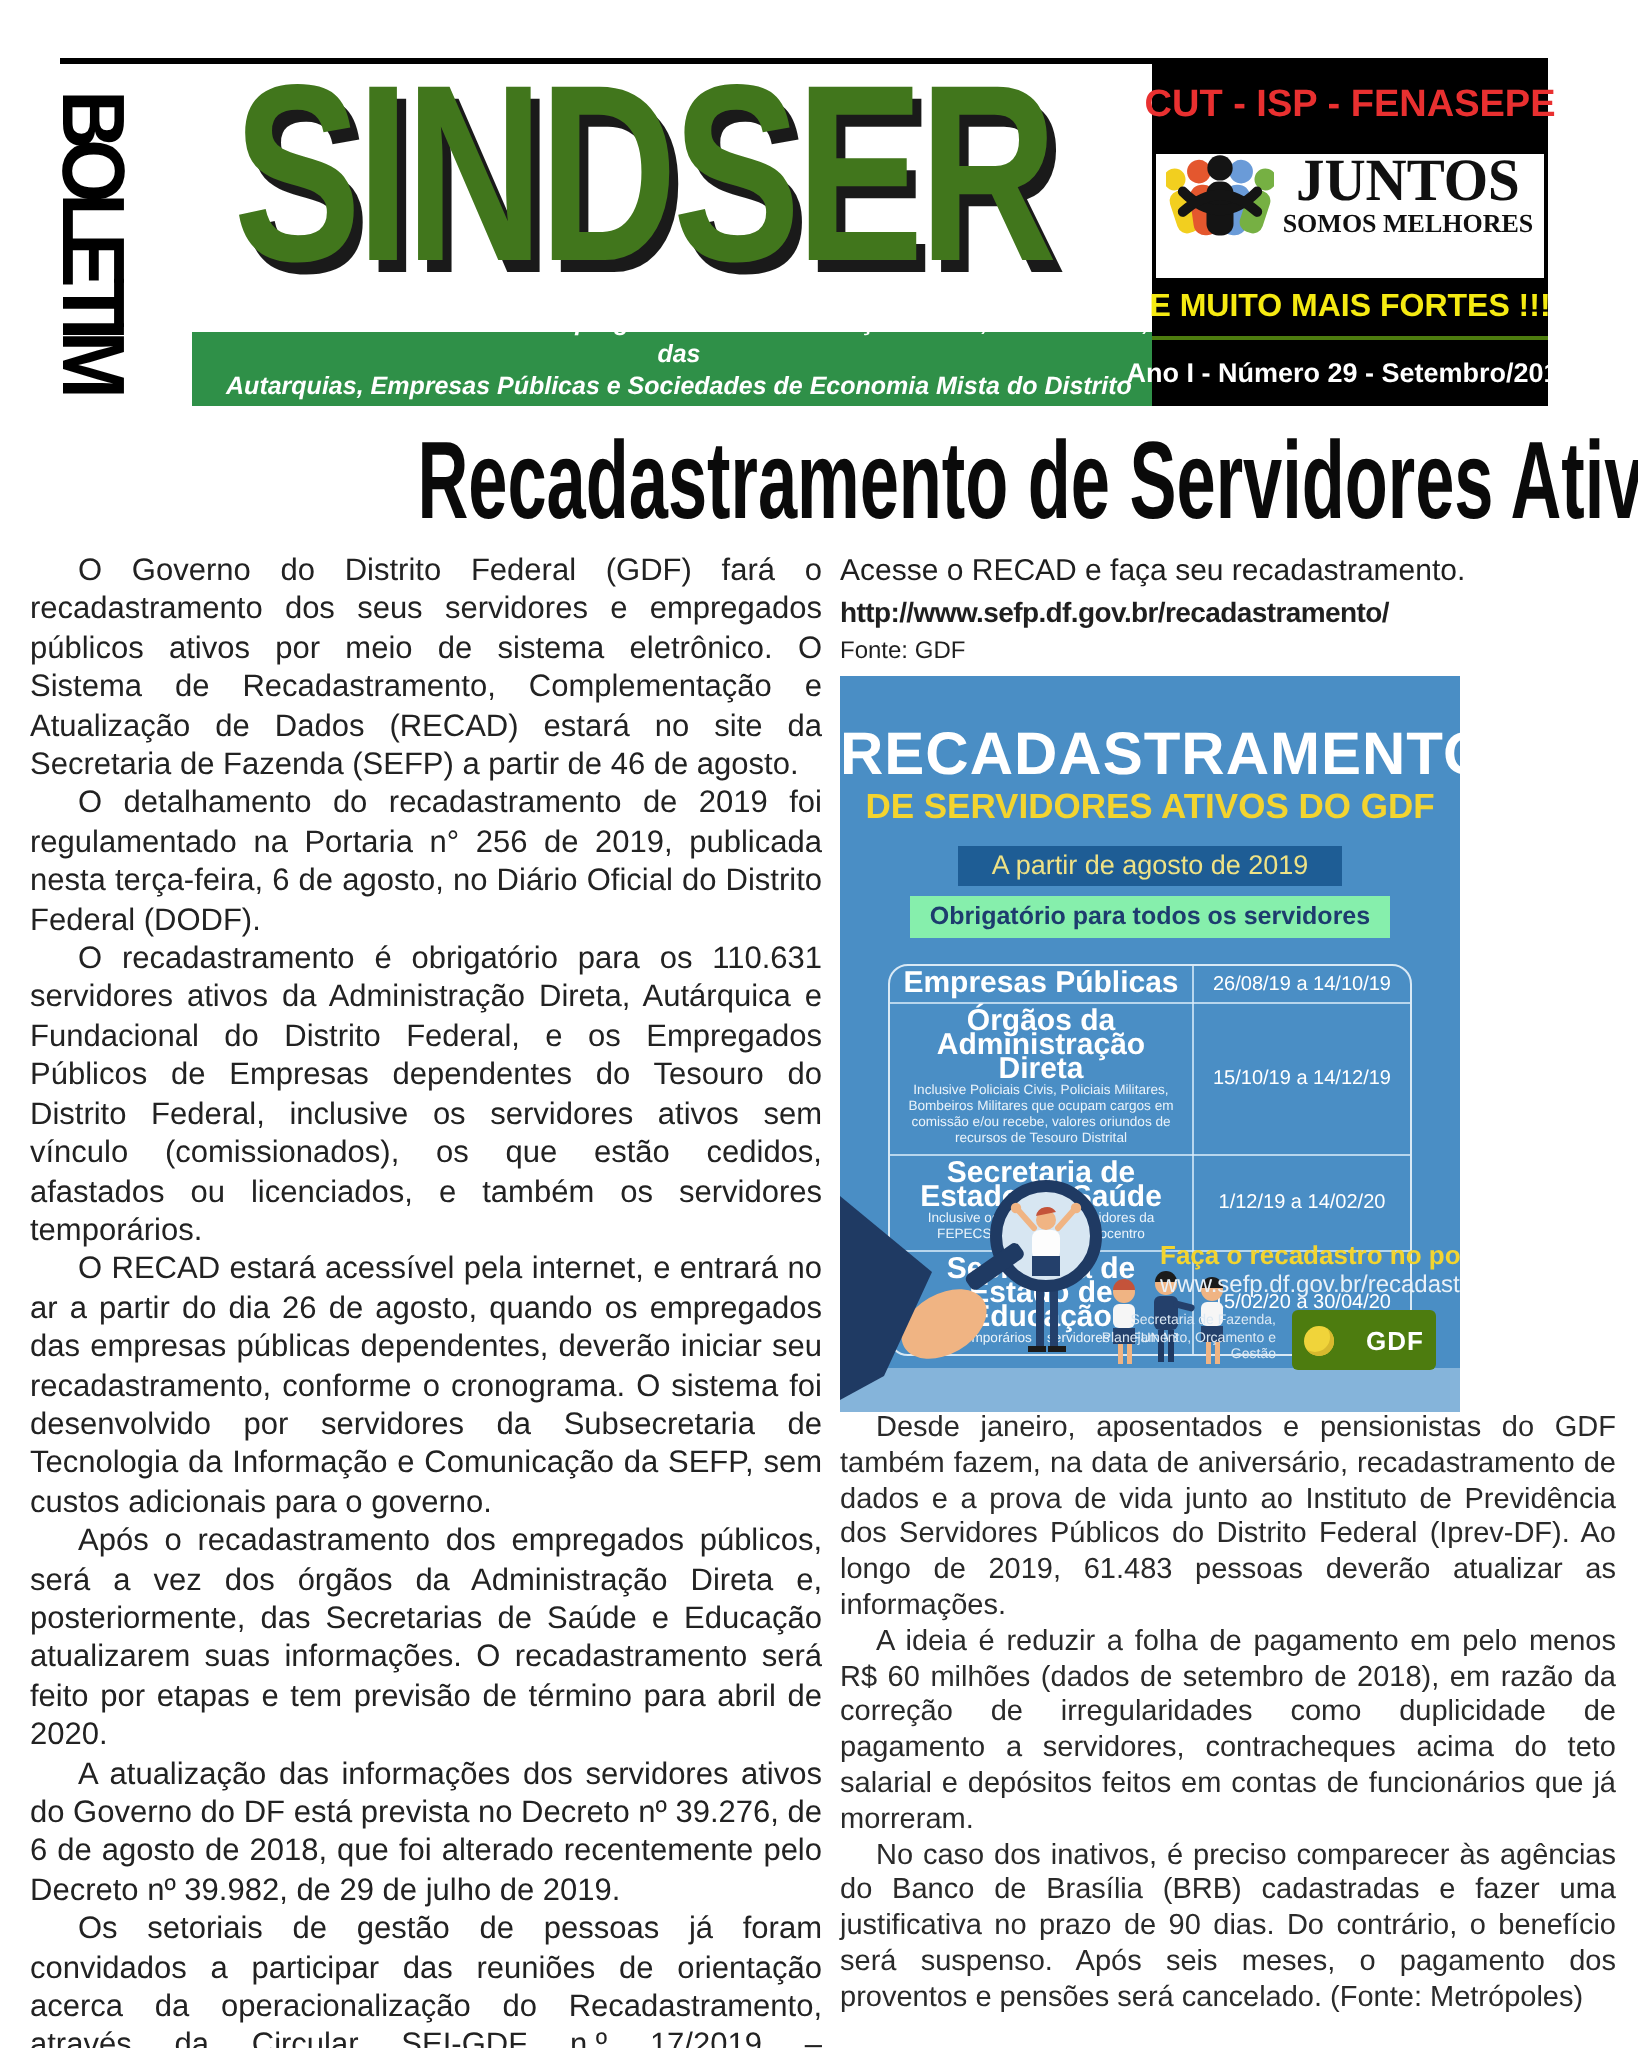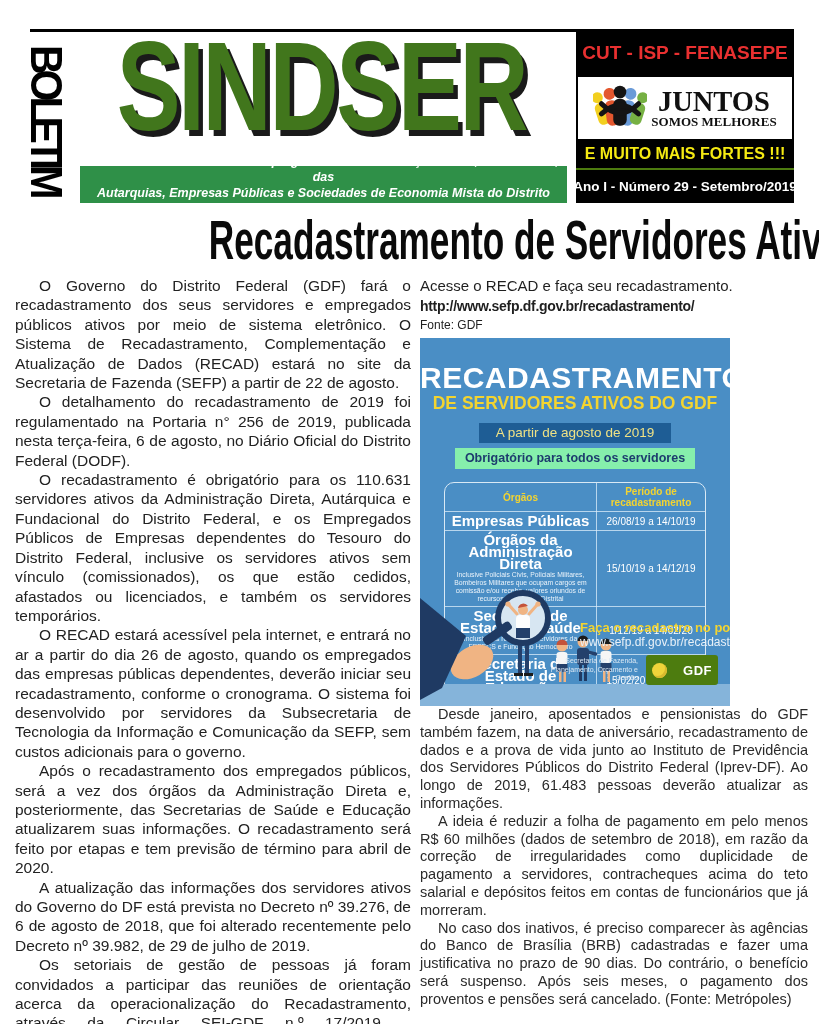--- a/index.html
+++ b/index.html
@@ -17,31 +17,31 @@
   }
   .brand {
     position:absolute; left:76px; top:14px; width:492px; height:144px;
     display:flex; align-items:flex-start; justify-content:center;
   }
   .brand span {
     font-size:126px; font-weight:bold; color:#41761c; white-space:nowrap;
     letter-spacing:-3px; transform:scaleX(0.76); text-shadow:6px 6px 0 #1a1a1a;
   }
   .green-bar {
-    position:absolute; left:80px; top:166px; width:487px; height:37px; background:#2f9048;
+    position:absolute; left:96px; top:166px; width:487px; height:37px; background:#2f9048;
     color:#fff; font-weight:bold; font-style:italic; font-size:12.5px; line-height:16px;
     display:flex; flex-direction:column; justify-content:center; text-align:center;
   }
   .masthead-right {
-    position:absolute; left:576px; top:29px; width:218px; height:174px; background:#000;
+    position:absolute; left:576px; top:29px; width:198px; height:174px; background:#000;
     display:flex; flex-direction:column;
   }
   .affil { height:48px; display:flex; align-items:center; justify-content:center;
     color:#e93030; font-weight:bold; font-size:19px; white-space:nowrap; }
-  .logo-box { height:62px; background:#fff; margin:0 2px; display:flex; align-items:center;
+  .logo-box { height:62px; background:#fff; margin:0 2px; display:flex; 
     justify-content:center; gap:4px; }
   .logo-text { display:flex; flex-direction:column; align-items:center; }
   .juntos { font-family:"Liberation Serif", serif; font-weight:bold; font-size:30px;
     line-height:27px; color:#101010; transform:scaleX(0.95); }
   .somos { font-family:"Liberation Serif", serif; font-weight:bold; font-size:13px; color:#101010; }
   .tagline { height:29px; display:flex; align-items:center; justify-content:center;
     color:#f5ea12; font-weight:bold; font-size:16px; white-space:nowrap; }
   .edition { border-top:2px solid #4d7c0f; flex:1; display:flex; align-items:center;
     justify-content:center; color:#fff; font-weight:bold; font-size:13.5px; white-space:nowrap; }
   
@@ -141,21 +141,21 @@
     </div>
     <div class="tagline">E MUITO MAIS FORTES !!!</div>
     <div class="edition">Ano I - Número 29 - Setembro/2019</div>
   </div>
 
   <h1 class="headline">
     <span>Recadastramento de Servidores Ativos 2019</span>
   </h1>
 
   <div class="col-left">
-    <p>O Governo do Distrito Federal (GDF) fará o recadastramento dos seus servidores e empregados públicos ativos por meio de sistema eletrônico. O Sistema de Recadastramento, Complementação e Atualização de Dados (RECAD) estará no site da Secretaria de Fazenda (SEFP) a partir de 22 de agosto.</p>
+    <p>O Governo do Distrito Federal (GDF) fará o recadastramento dos seus servidores e empregados públicos ativos por meio de sistema eletrônico. O Sistema de Recadastramento, Complementação e Atualização de Dados (RECAD) estará no site da Secretaria de Fazenda (SEFP) a partir de 46 de agosto.</p>
     <p>O detalhamento do recadastramento de 2019 foi regulamentado na Portaria n° 256 de 2019, publicada nesta terça-feira, 6 de agosto, no Diário Oficial do Distrito Federal (DODF).</p>
     <p>O recadastramento é obrigatório para os 110.631 servidores ativos da Administração Direta, Autárquica e Fundacional do Distrito Federal, e os Empregados Públicos de Empresas dependentes do Tesouro do Distrito Federal, inclusive os servidores ativos sem vínculo (comissionados), os que estão cedidos, afastados ou licenciados, e também os servidores temporários.</p>
     <p>O RECAD estará acessível pela internet, e entrará no ar a partir do dia 26 de agosto, quando os empregados das empresas públicas dependentes, deverão iniciar seu recadastramento, conforme o cronograma. O sistema foi desenvolvido por servidores da Subsecretaria de Tecnologia da Informação e Comunicação da SEFP, sem custos adicionais para o governo.</p>
     <p>Após o recadastramento dos empregados públicos, será a vez dos órgãos da Administração Direta e, posteriormente, das Secretarias de Saúde e Educação atualizarem suas informações. O recadastramento será feito por etapas e tem previsão de término para abril de 2020.</p>
     <p>A atualização das informações dos servidores ativos do Governo do DF está prevista no Decreto nº 39.276, de 6 de agosto de 2018, que foi alterado recentemente pelo Decreto nº 39.982, de 29 de julho de 2019.</p>
     <p>Os setoriais de gestão de pessoas já foram convidados a participar das reuniões de orientação acerca da operacionalização do Recadastramento, através da Circular SEI-GDF n.º 17/2019 – SEFP/SAGA/SUGEP.</p>
   </div>
 
   <div class="col-right">
     <div class="access">Acesse o RECAD e faça seu recadastramento.</div>
@@ -164,24 +164,20 @@
 
     <div class="poster">
       <div class="p-title">RECADASTRAMENTO</div>
       <div class="p-sub">DE SERVIDORES ATIVOS DO GDF</div>
       <div class="p-start">A partir de agosto de 2019</div>
       <div class="p-mand">Obrigatório para todos os servidores</div>
 
       <div class="table-frame">
         <table class="p-table">
           <tbody>
-              <tr>
-            <th>Órgãos</th>
-            <th class="col-period">Período de recadastramento</th>
-          </tr>
           <tr>
             <td>
                   <div class="org">Empresas Públicas</div>
                 </td>
             <td class="col-period">26/08/19 a 14/10/19</td>
           </tr>
           <tr>
             <td>
               <div class="org">Órgãos da Administração Direta</div>
               <div class="note">Inclusive Policiais Civis, Policiais Militares, Bombeiros Militares que ocupam cargos em comissão e/ou recebe, valores oriundos de recursos de Tesouro Distrital</div>

